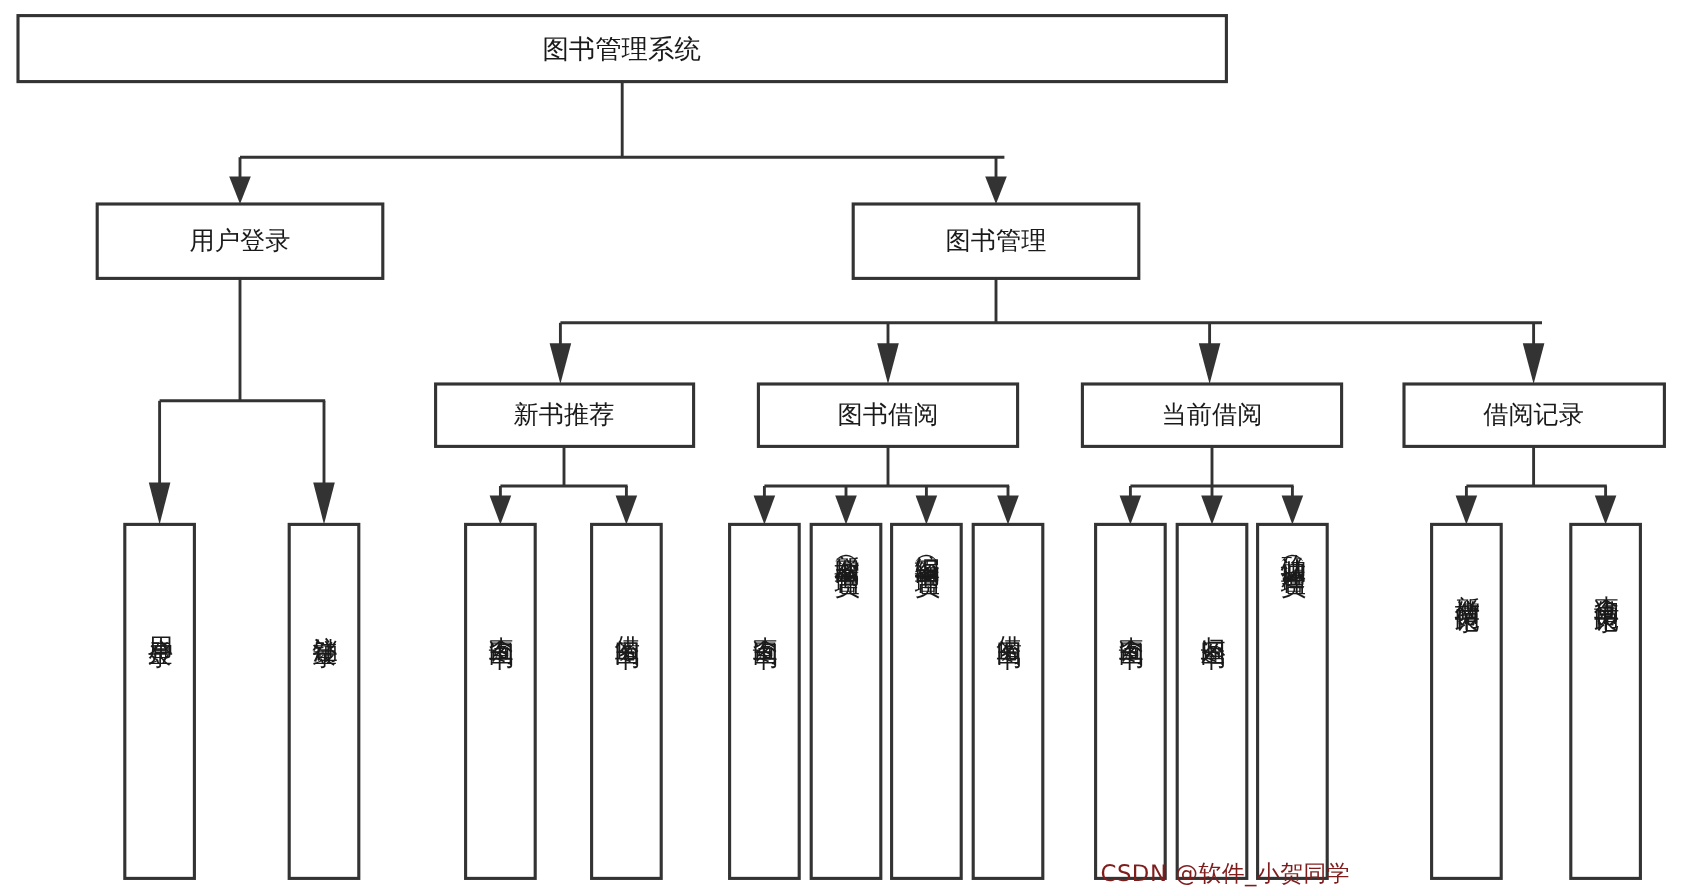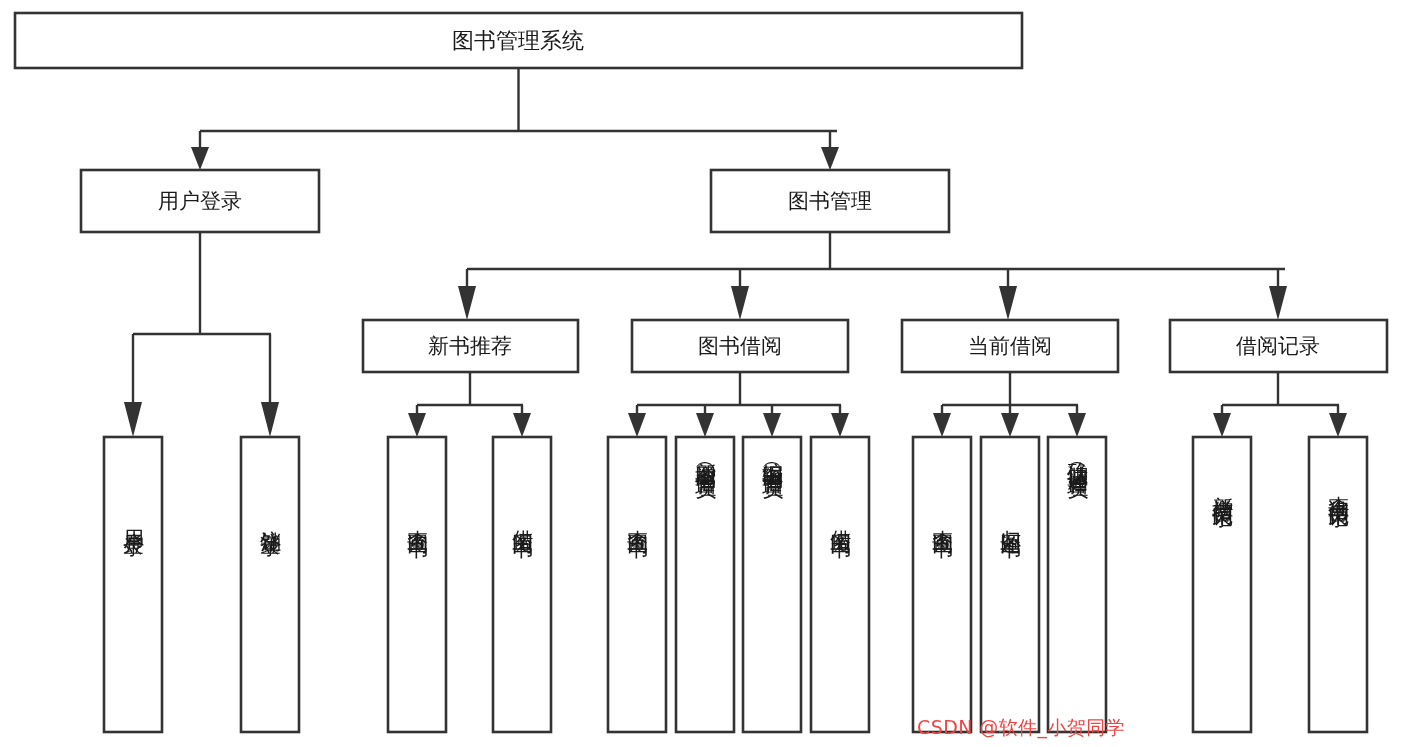--- a/index.html
+++ b/index.html
@@ -71,21 +71,21 @@
     color: #1a1a1a;
     letter-spacing: 2.5px;
     white-space: nowrap;
   }
   #watermark {
     position: absolute;
     right: 9px;
     bottom: 6px;
     font-family: "DejaVu Sans", "Liberation Sans", sans-serif;
     font-size: 19px;
-    color: #ef4444;
+    color: #7f1d1d;
     letter-spacing: 0.4px;
     white-space: nowrap;
     pointer-events: none;
   }
 </style>
 </head>
 <body>
 
 <div id="diagram-root">
 

